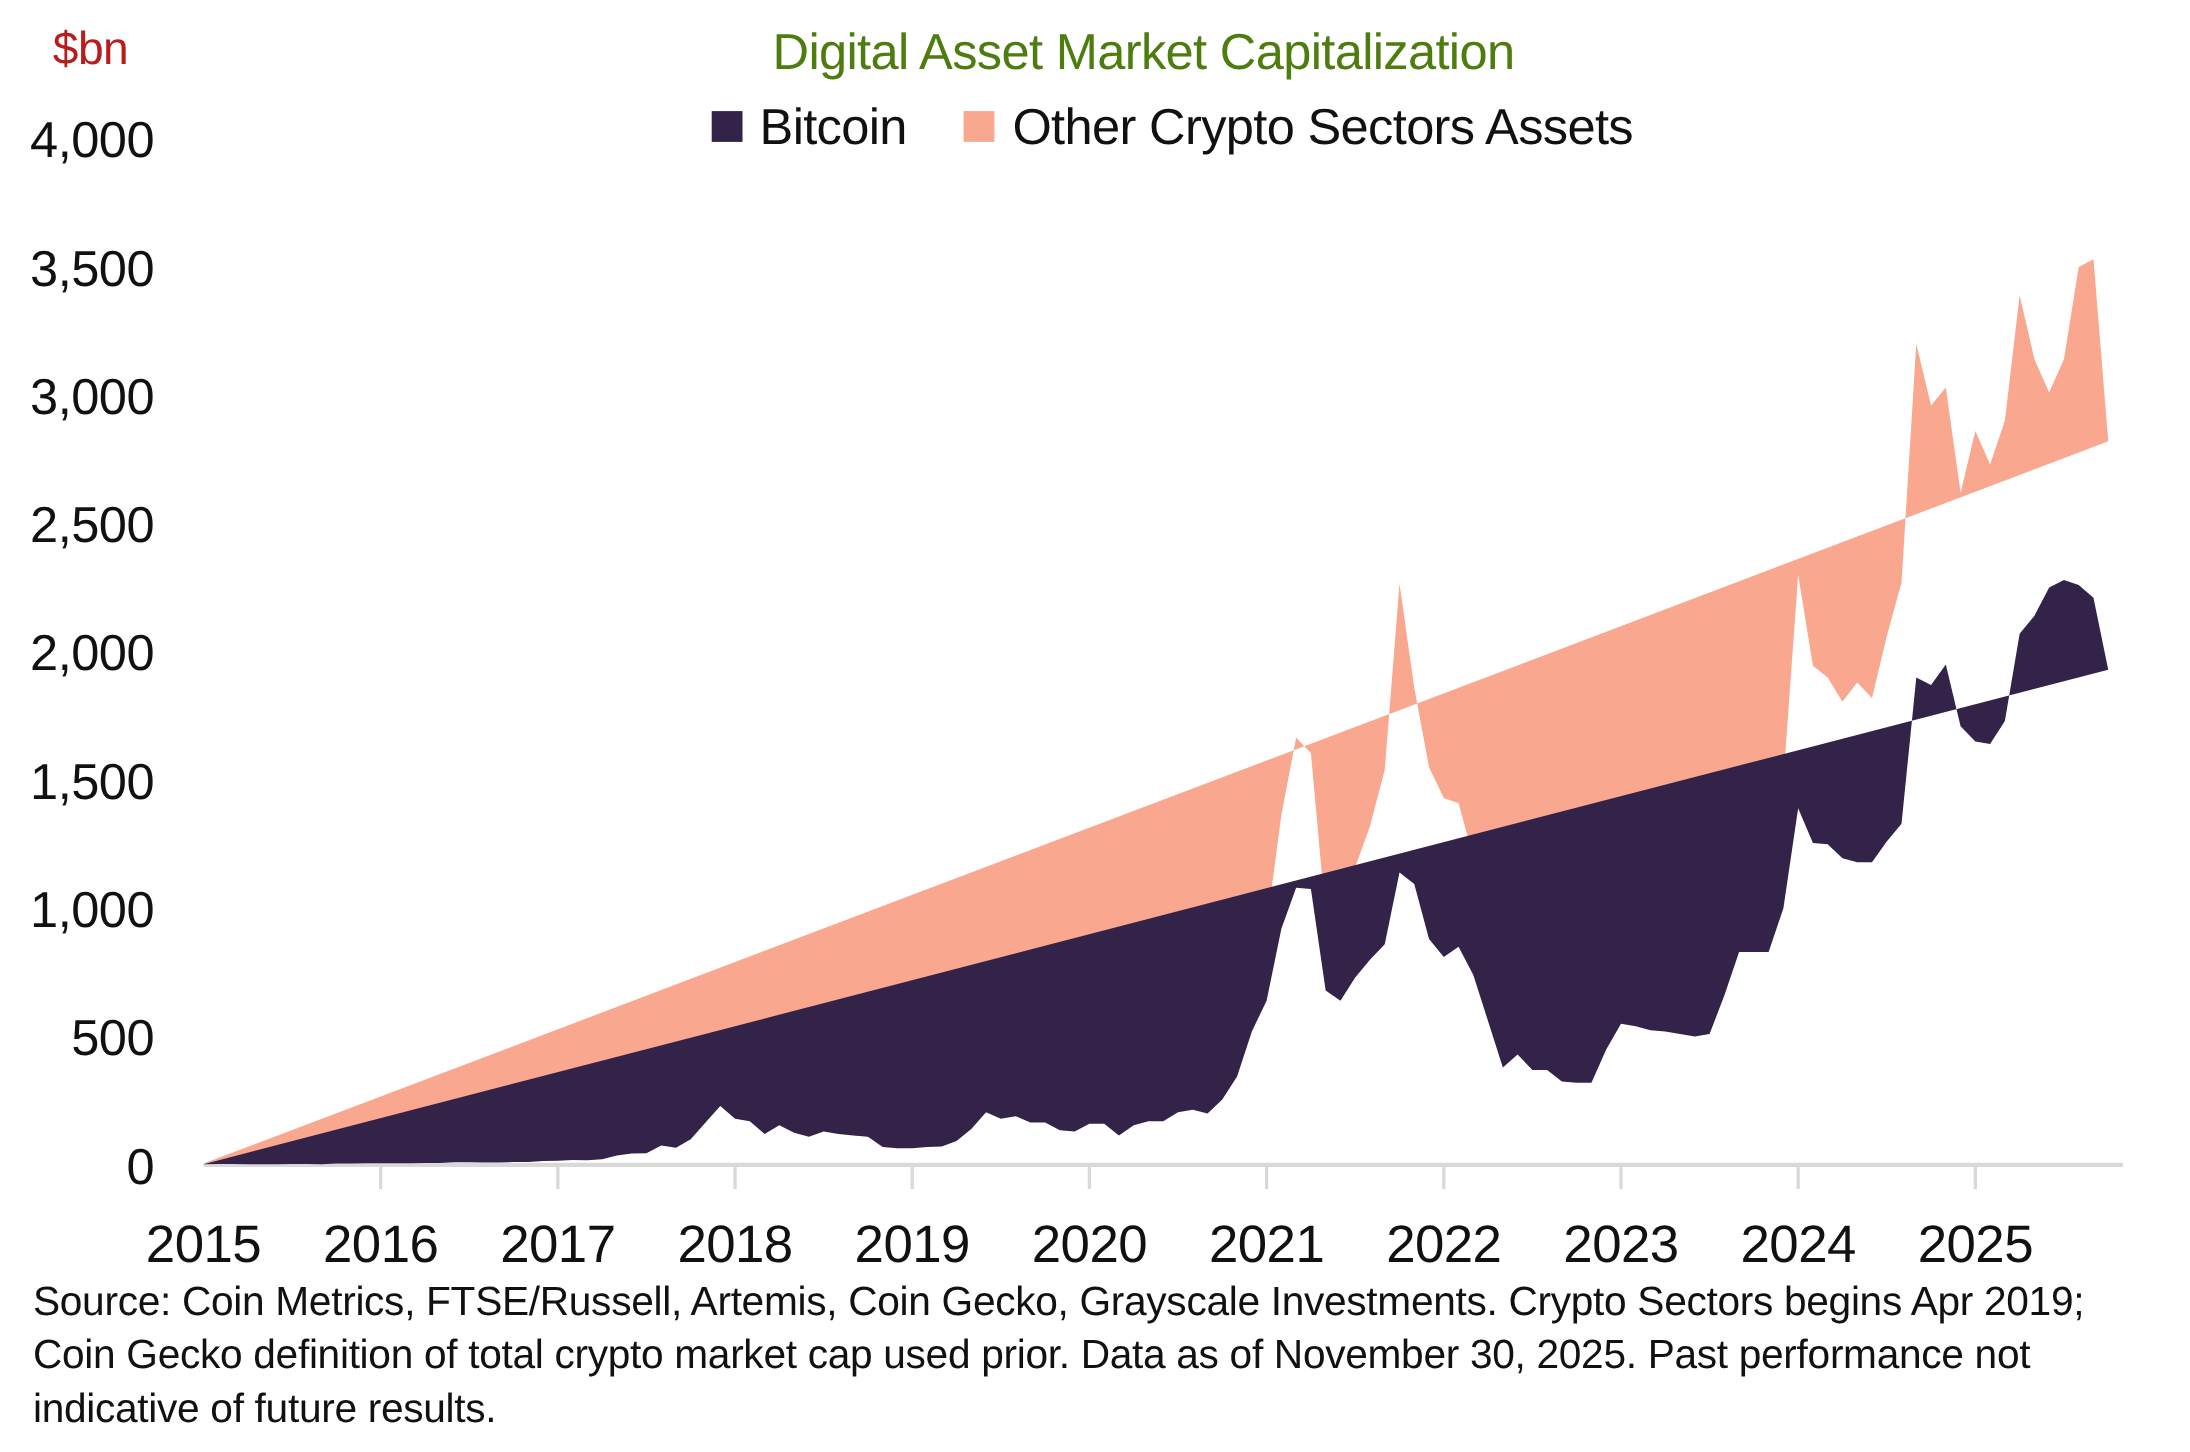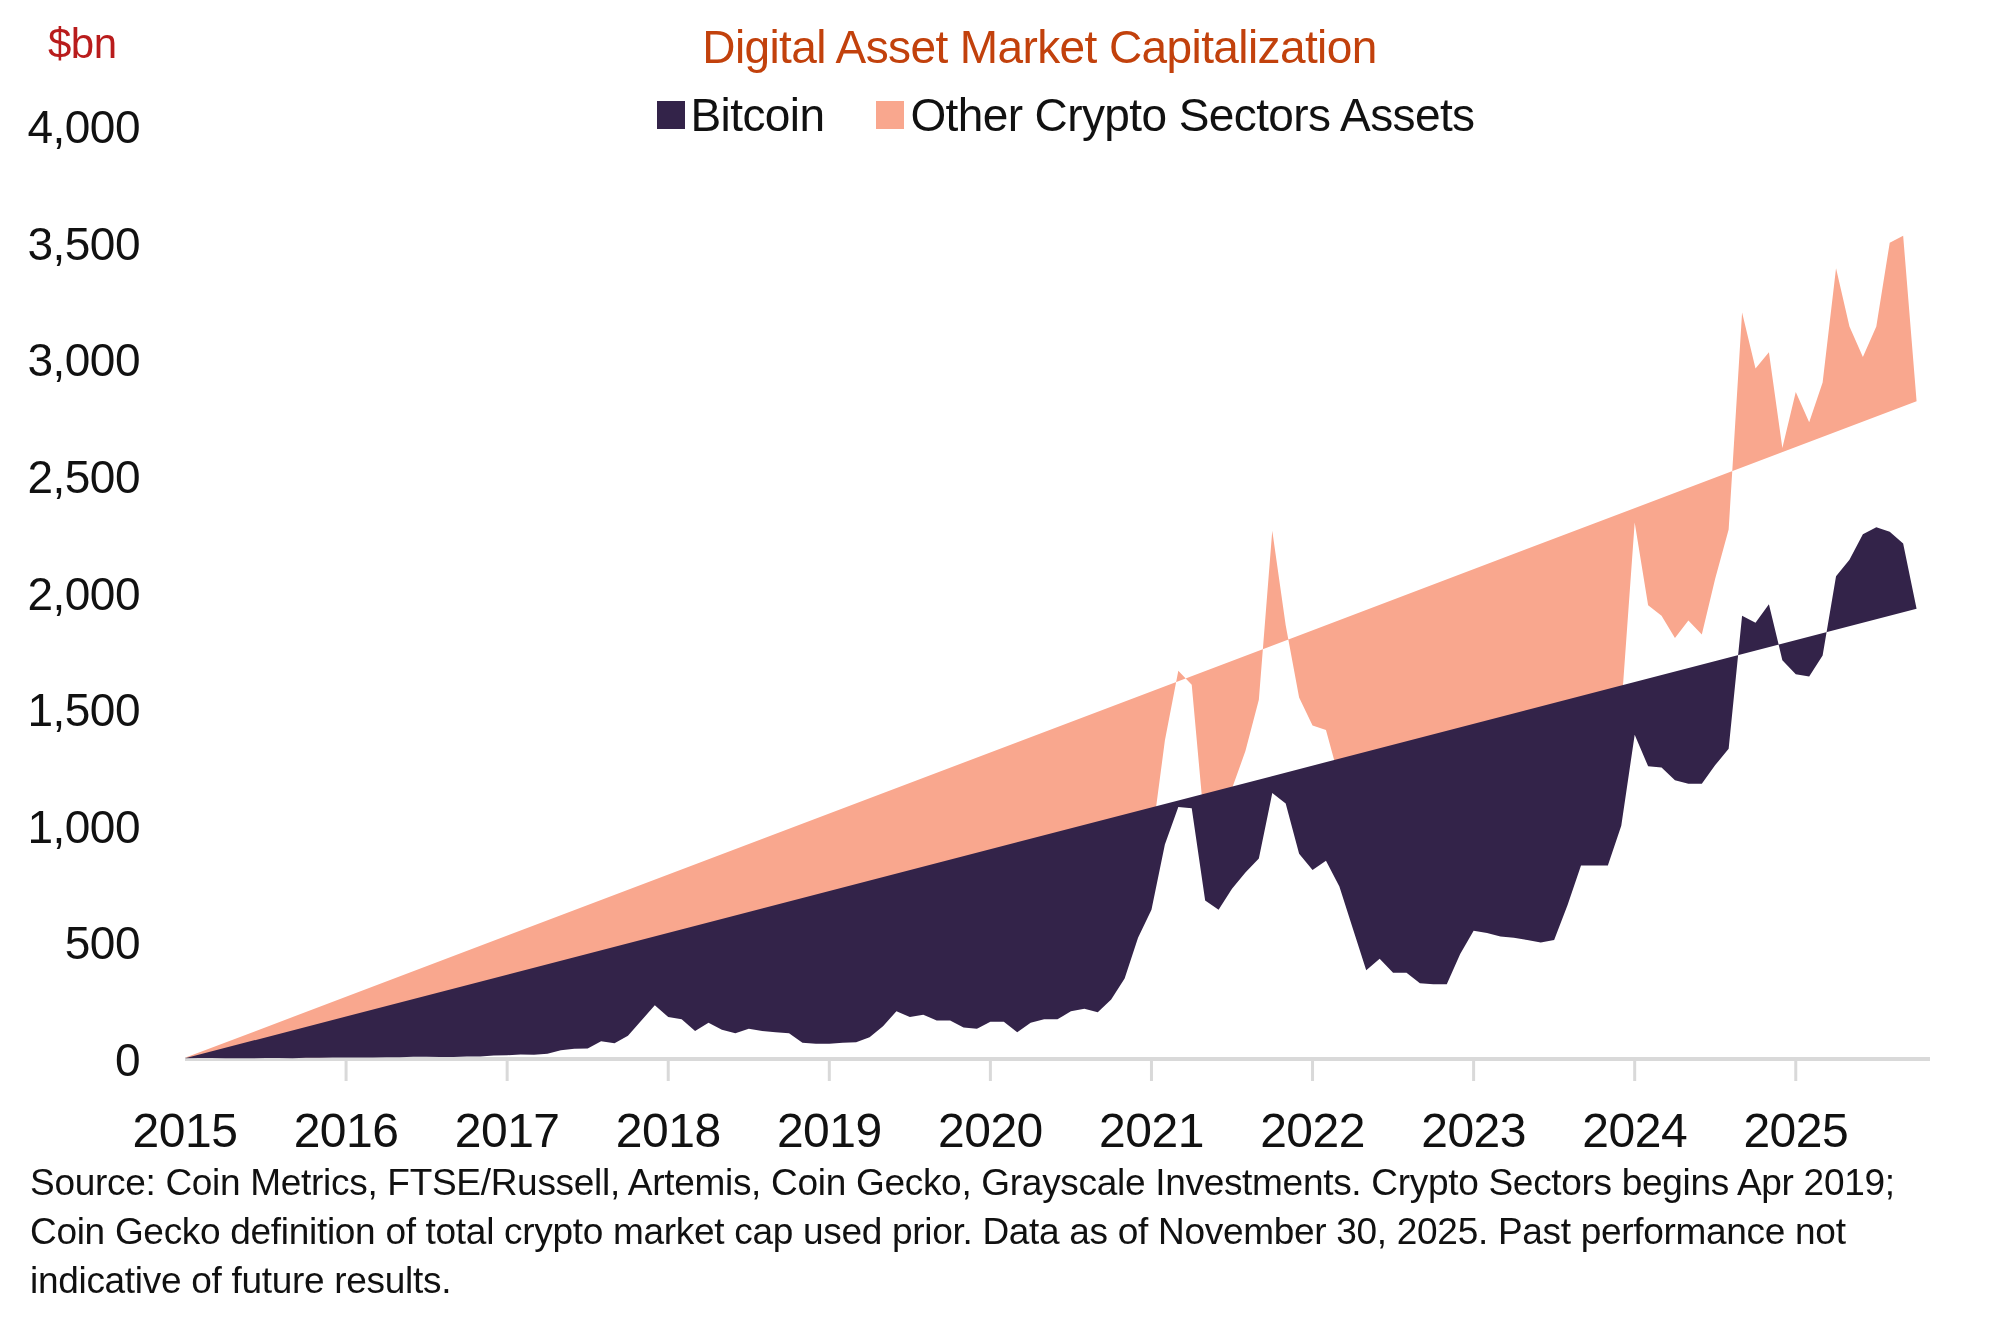--- a/index.html
+++ b/index.html
@@ -31,39 +31,39 @@
   }
 
   .chart-title {
     position: absolute;
     left: 0;
     right: 0;
     top: 20px;
     text-align: center;
     font-size: 46px;
     letter-spacing: -0.6px;
-    color: #c2410c;
+    color: #4d7c0f;
     padding-left: 88px;
   }
 
   .legend {
     position: absolute;
     top: 92px;
     left: 0;
     right: 0;
     display: flex;
     justify-content: center;
     align-items: center;
     gap: 52px;
     padding-left: 140px;
   }
   .legend-item {
     display: flex;
     align-items: center;
-    gap: 6px;
+    gap: 16px;
   }
   .legend-swatch {
     width: 28px;
     height: 28px;
     display: block;
     flex: none;
   }
   .legend-label {
     font-size: 46px;
     letter-spacing: -0.6px;

